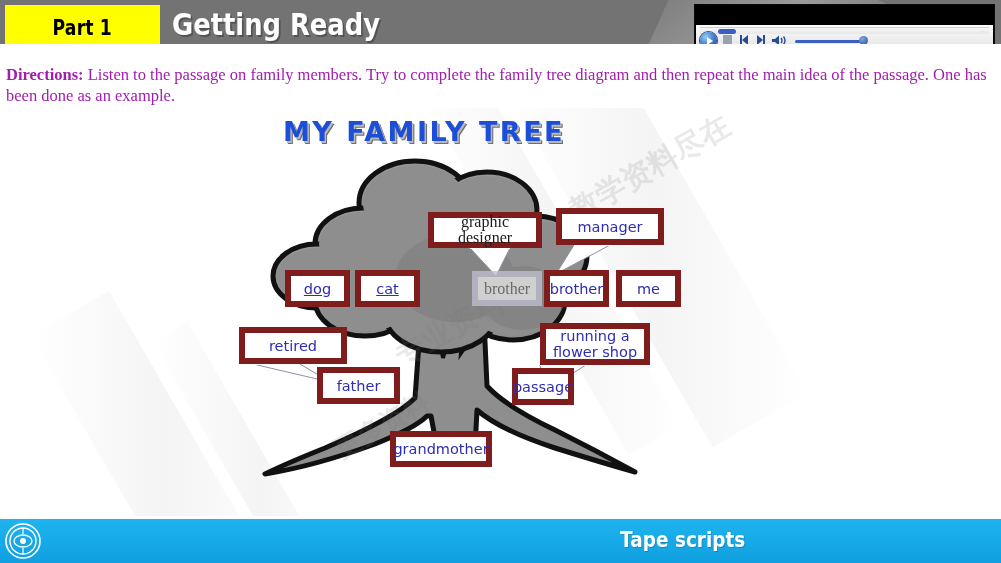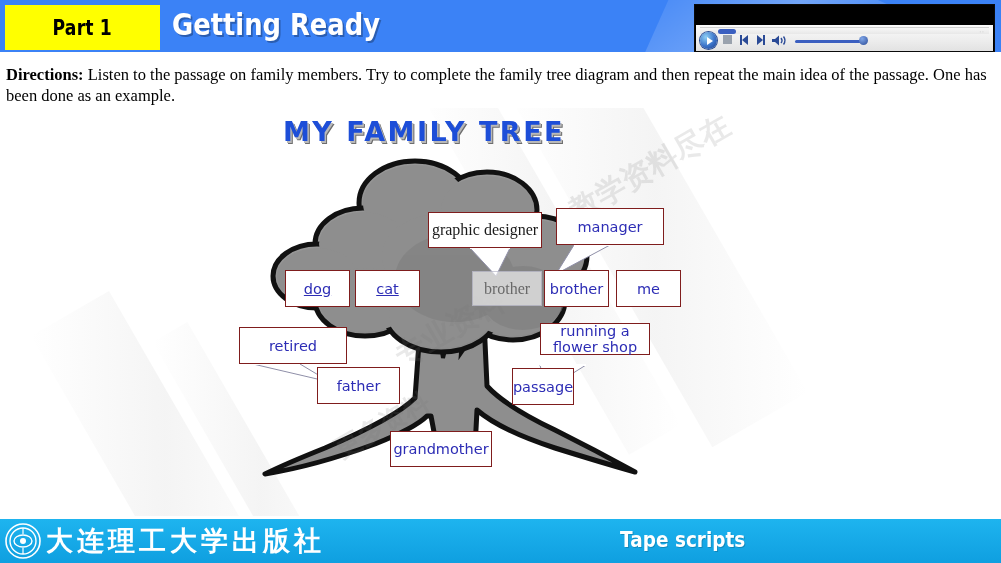--- a/index.html
+++ b/index.html
@@ -6,22 +6,22 @@
   body{
     width:1001px;height:563px;
     background:#ffffff;
     font-family:"Liberation Serif", serif;
     overflow:hidden;
     position:relative;
   }
 
   
   #header{
-    position:absolute;left:0;top:0;width:1001px;height:52px;
-    background:#3b82f6;
+    position:absolute;left:0;top:0;width:1001px;height:44px;
+    background:#737373;
     overflow:hidden;
   }
   #header-sheen{
     position:absolute;right:120px;top:-40px;width:220px;height:160px;
     background:linear-gradient(120deg, rgba(255,255,255,0) 0%, rgba(255,255,255,.28) 45%, rgba(255,255,255,0) 80%);
     transform:rotate(24deg);
     pointer-events:none;
   }
   #part-badge{
     position:absolute;left:5px;top:5px;width:155px;height:45px;
@@ -115,21 +115,21 @@
     position:absolute;left:163px;top:11px;width:9px;height:9px;border-radius:50%;
     background:radial-gradient(circle at 35% 30%,#7fa6e8,#2a4a96);
   }
 
   
   #directions{
     position:absolute;left:6px;top:64px;width:990px;
     font-family:"Liberation Serif", serif;
     font-size:16.5px;
     line-height:21px;
-    color:#000000;
+    color:#a21caf;
     text-align:left;
   }
   #directions b{font-weight:bold;}
 
   
   #diagram{
     position:absolute;left:0;top:108px;width:1001px;height:408px;
     overflow:hidden;
   }
   #tree-title{
@@ -166,21 +166,21 @@
   }
   #stripe1{left:520px;top:-60px;width:60px;height:420px;}
   #stripe2{left:600px;top:-80px;width:110px;height:420px;}
   #stripe3{left:120px;top:180px;width:90px;height:380px;}
   #stripe4{left:240px;top:200px;width:40px;height:360px;}
 
   
   .lbl{
     position:absolute;
     background:#ffffff;
-    border:1px solid #7f1d1d;
+    border:6px solid #7f1d1d;
     box-sizing:border-box;
     display:flex;align-items:center;justify-content:center;
     font-family:"DejaVu Sans", sans-serif;
     font-size:14.5px;
     color:#2d2db5;
     line-height:16px;
     text-align:center;
   }
   .lbl.serif{
     font-family:"Liberation Serif", serif;
@@ -354,32 +354,31 @@
 
   <div id="label-layer">
       <div class="lbl serif" style="left: 428px; top: 104px; width: 114px; height: 36px;">graphic designer</div>
       <div class="lbl" style="left: 556px; top: 100px; width: 108px; height: 37px;">manager</div>
       <div class="lbl" style="left: 285px; top: 162px; width: 65px; height: 37px; text-decoration: underline;">dog</div>
       <div class="lbl" style="left: 355px; top: 162px; width: 65px; height: 37px; text-decoration: underline;">cat</div>
       <div class="lbl ghost" style="left: 472px; top: 163px; width: 70px; height: 35px;">brother</div>
       <div class="lbl" style="left: 544px; top: 162px; width: 65px; height: 37px;">brother</div>
       <div class="lbl" style="left: 616px; top: 162px; width: 65px; height: 37px;">me</div>
       <div class="lbl" style="left: 239px; top: 219px; width: 108px; height: 37px;">retired</div>
-      <div class="lbl" style="left: 540px; top: 215px; width: 110px; height: 32px;">running a<br>flower shop</div>
+      <div class="lbl" style="left: 540px; top: 215px; width: 110px; height: 42px;">running a<br>flower shop</div>
       <div class="lbl" style="left: 317px; top: 259px; width: 83px; height: 37px;">father</div>
       <div class="lbl" style="left: 512px; top: 260px; width: 62px; height: 37px;">passage</div>
       <div class="lbl" style="left: 390px; top: 323px; width: 102px; height: 36px; text-align: center;">grandmother</div>
     </div>
 </div>
 
 <div id="footer">
   <svg id="footer-logo" viewBox="0 0 36 36">
     <circle cx="18" cy="18" r="17" fill="none" stroke="#ffffff" stroke-width="1.6"></circle>
     <circle cx="18" cy="18" r="13" fill="none" stroke="#ffffff" stroke-width="1.4"></circle>
     <ellipse cx="18" cy="18" rx="9" ry="6" fill="none" stroke="#ffffff" stroke-width="1.4"></ellipse>
     <circle cx="18" cy="18" r="3" fill="#ffffff"></circle>
     <line x1="18" y1="5" x2="18" y2="11" stroke="#ffffff" stroke-width="1.2"></line>
     <line x1="18" y1="25" x2="18" y2="31" stroke="#ffffff" stroke-width="1.2"></line>
   </svg>
-  <div id="footer-press">大连理工大学出版社</div>
   <div id="tape-scripts">Tape scripts</div>
 
 </div>
 
 </body></html>

